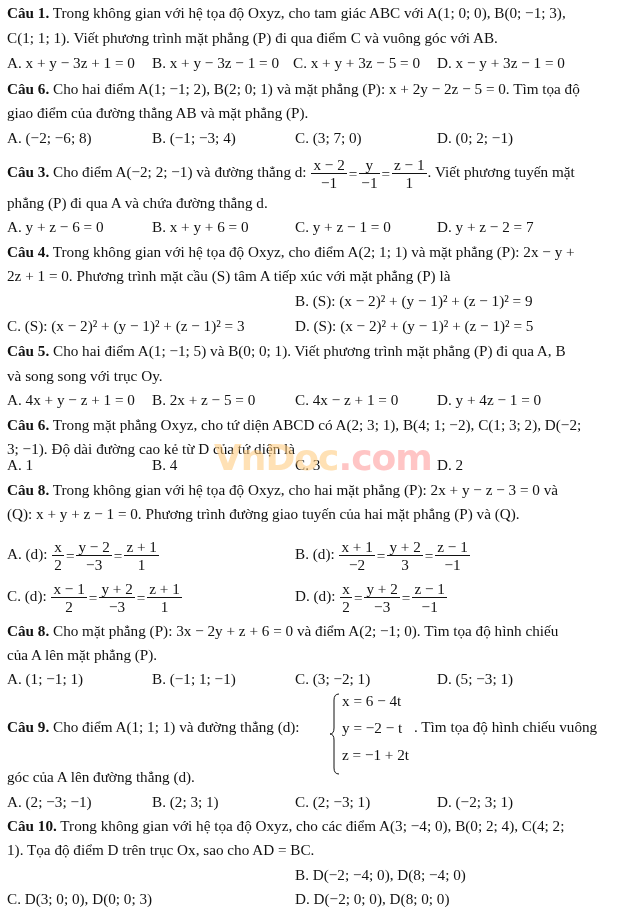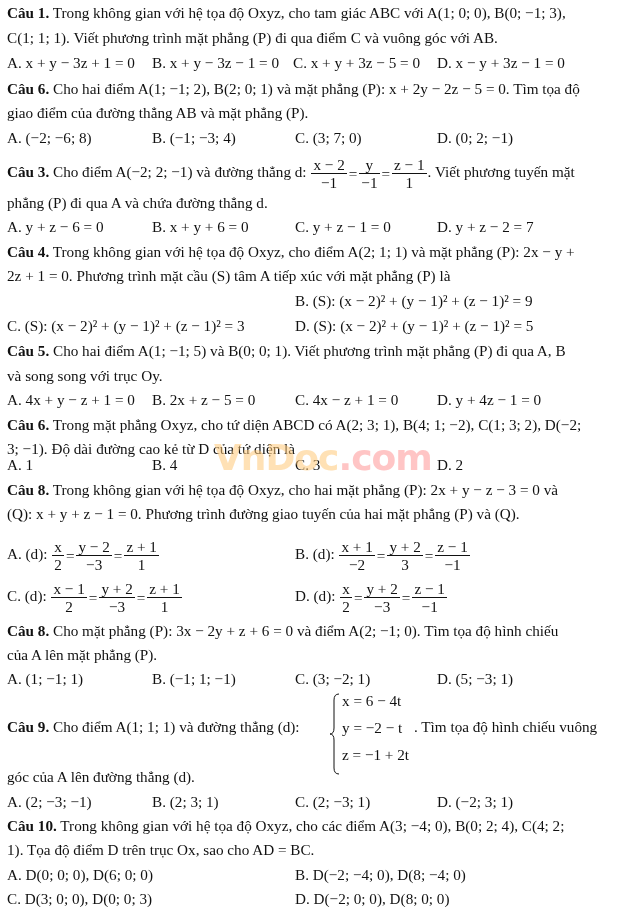--- a/index.html
+++ b/index.html
@@ -109,19 +109,18 @@
   </div>
   <div class="line" style="top:768px">góc của A lên đường thẳng (d).</div>
   <div class="line" style="top:718px;left:414px">. Tìm tọa độ hình chiếu vuông</div>
   <div class="opt" style="left:7px;top:793px">A. (2; −3; −1)</div>
   <div class="opt" style="left:152px;top:793px">B. (2; 3; 1)</div>
   <div class="opt" style="left:295px;top:793px">C. (2; −3; 1)</div>
   <div class="opt" style="left:437px;top:793px">D. (−2; 3; 1)</div>
 
   <div class="line q" style="top:817px"><b>Câu 10.</b> <span>Trong không gian với hệ tọa độ Oxyz, cho các điểm A(3; −4; 0), B(0; 2; 4), C(4; 2;</span></div>
   <div class="line" style="top:841px">1). Tọa độ điểm D trên trục Ox, sao cho AD = BC.</div>
-  <div class="opt" style="left:7px;top:866px">A. D(0; 0; 0), D(6; 0; 0)</div>
   <div class="opt" style="left:295px;top:866px">B. D(−2; −4; 0), D(8; −4; 0)</div>
   <div class="opt" style="left:7px;top:890px">C. D(3; 0; 0), D(0; 0; 3)</div>
   <div class="opt" style="left:295px;top:890px">D. D(−2; 0; 0), D(8; 0; 0)</div>
 
   <div class="watermark"><span>VnDoc</span><span class="dot-com">.com</span></div>
 </div>
 
 </body></html>

